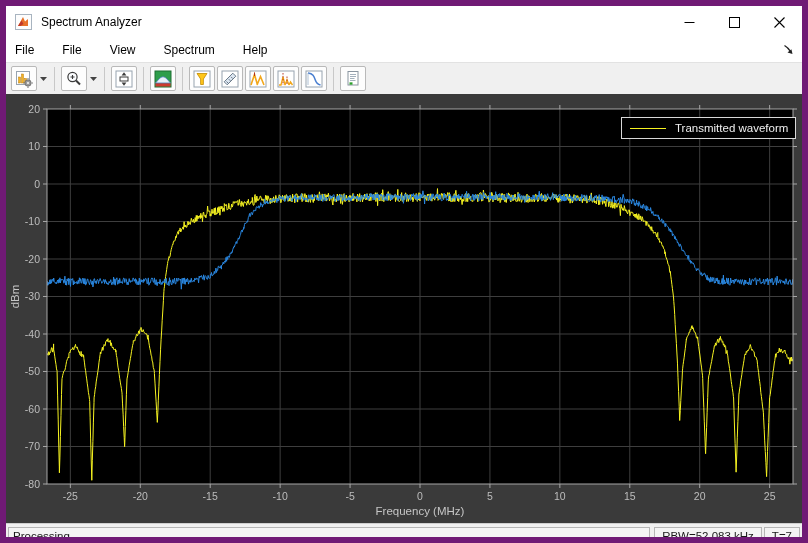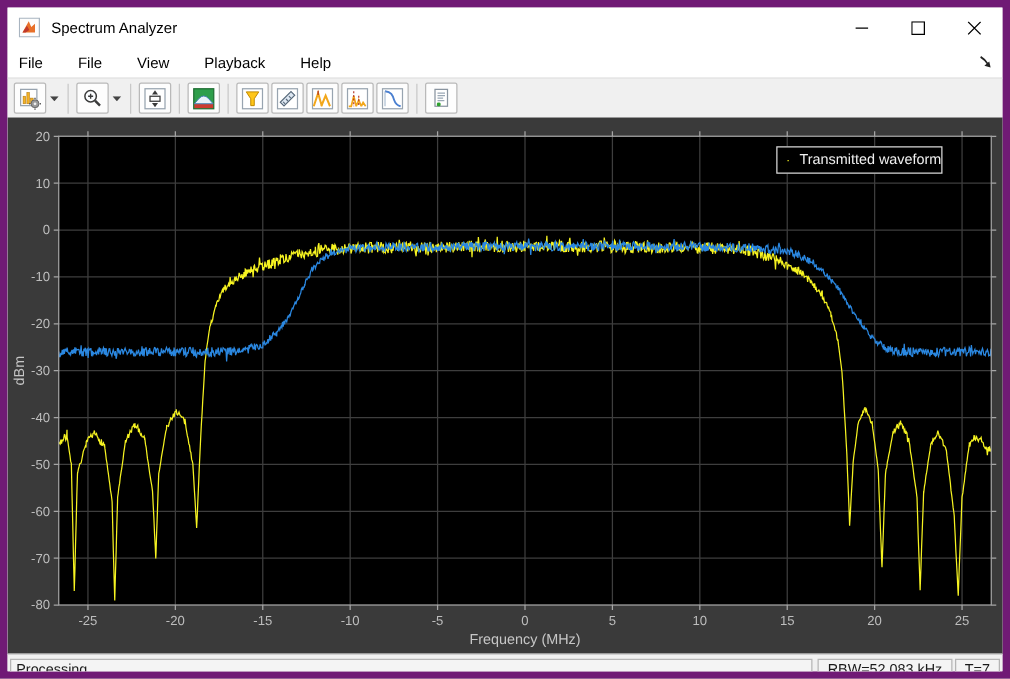--- a/index.html
+++ b/index.html
@@ -21,21 +21,21 @@
   .menu-item{padding:3px 9px;cursor:default;}
   .dock-btn{position:absolute;right:6px;top:3px;width:16px;height:16px;display:flex;align-items:center;justify-content:center;}
   
   .toolbar{position:absolute;left:0;top:56px;width:100%;height:32px;background:#f0f0f0;border-top:1px solid #e2e2e2;display:flex;align-items:center;padding-left:4px;}
   .tbtn{width:26px;height:25px;background:#fdfdfd;border:1px solid #b9b9b9;border-radius:2px;display:flex;align-items:center;justify-content:center;margin:0 1px;}
   .caret{width:11px;height:25px;display:flex;align-items:center;justify-content:center;}
   .tsep{width:1px;height:24px;background:#c8c8c8;margin:0 5px;}
   
   .plot-region{position:absolute;left:0;top:88px;width:808px;height:429px;background:#3a3a3a;}
   .legend{
-    position:absolute;left:615px;top:23px;width:133px;background:#000;
+    position:absolute;left:615px;top:23px;width:175px;background:#000;
     border:1px solid #d9d9d9;padding:2px 0;
   }
   .legend-row{display:flex;align-items:center;height:16px;}
   .legend-line{display:inline-block;width:36px;height:0;border-top:1.6px solid #fff;margin:0 9px 0 8px;}
   .legend-label{font-size:11.5px;color:#f0f0f0;white-space:nowrap;}
   
   .statusbar{position:absolute;left:0;top:517px;width:100%;height:25px;background:#f0f0f0;border-top:1px solid #cfcfcf;display:flex;align-items:center;padding:2px 2px;font-size:11.5px;color:#1a1a1a;}
   .status-left{flex:1;border:1px solid #b5b5b5;height:19px;line-height:17px;padding:0 4px;background:#f4f4f4;margin-right:2px;}
   .status-panel{border:1px solid #b5b5b5;height:19px;line-height:17px;padding:0 7px;background:#f4f4f4;margin-left:2px;white-space:nowrap;}
 </style>
@@ -69,21 +69,21 @@
             <path d="M0.5,0.5 L10.5,10.5 M10.5,0.5 L0.5,10.5" stroke="#000" stroke-width="1.1"></path>
           </svg>
       </div>
     </div>
   </div>
 
   <div class="menubar">
     <span class="menu-item">File</span>
     <span class="menu-item">File</span>
     <span class="menu-item">View</span>
-    <span class="menu-item">Playback</span>
+    <span class="menu-item">Spectrum</span>
     <span class="menu-item">Help</span>
     <span class="dock-btn">
       <svg width="11" height="11" viewBox="0 0 11 11">
         <path d="M1.5,1.5 Q5,3.5 7.5,7.5" fill="none" stroke="#222" stroke-width="1.4"></path>
         <polygon points="9.5,10 4.5,8.6 8.4,5.2" fill="#222"></polygon>
       </svg>
     </span>
   </div>
 
   <div class="toolbar">

